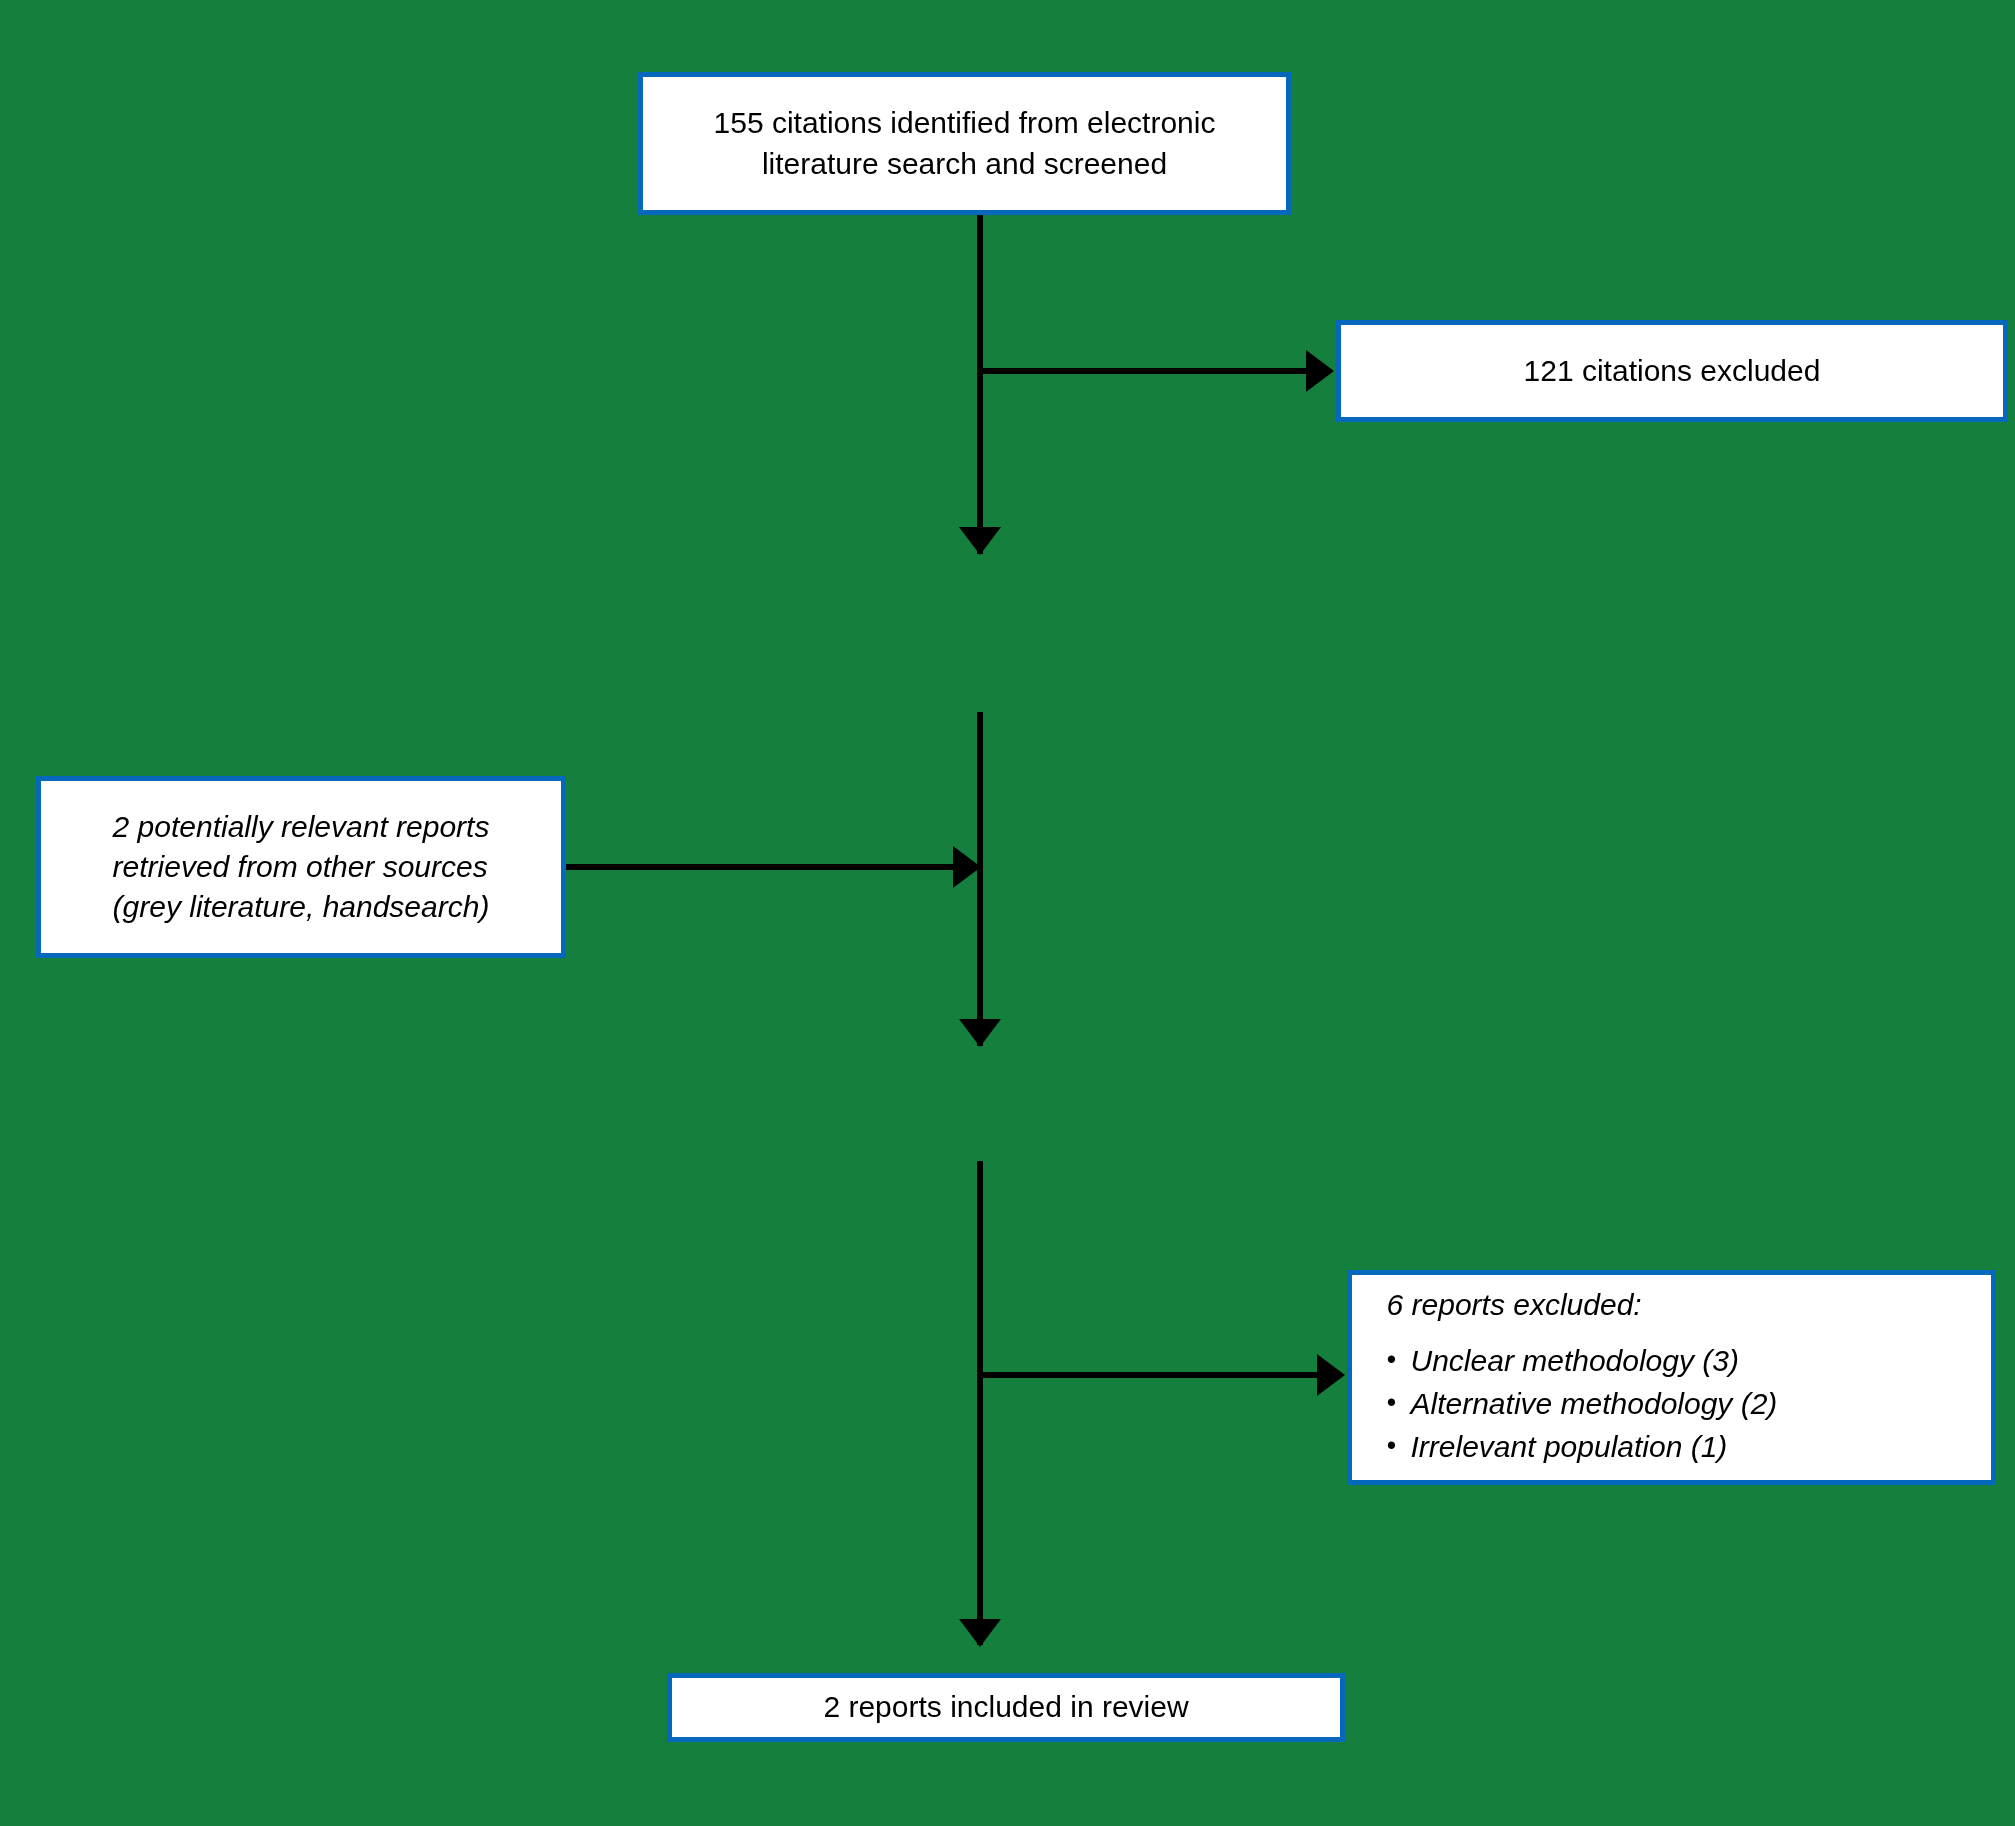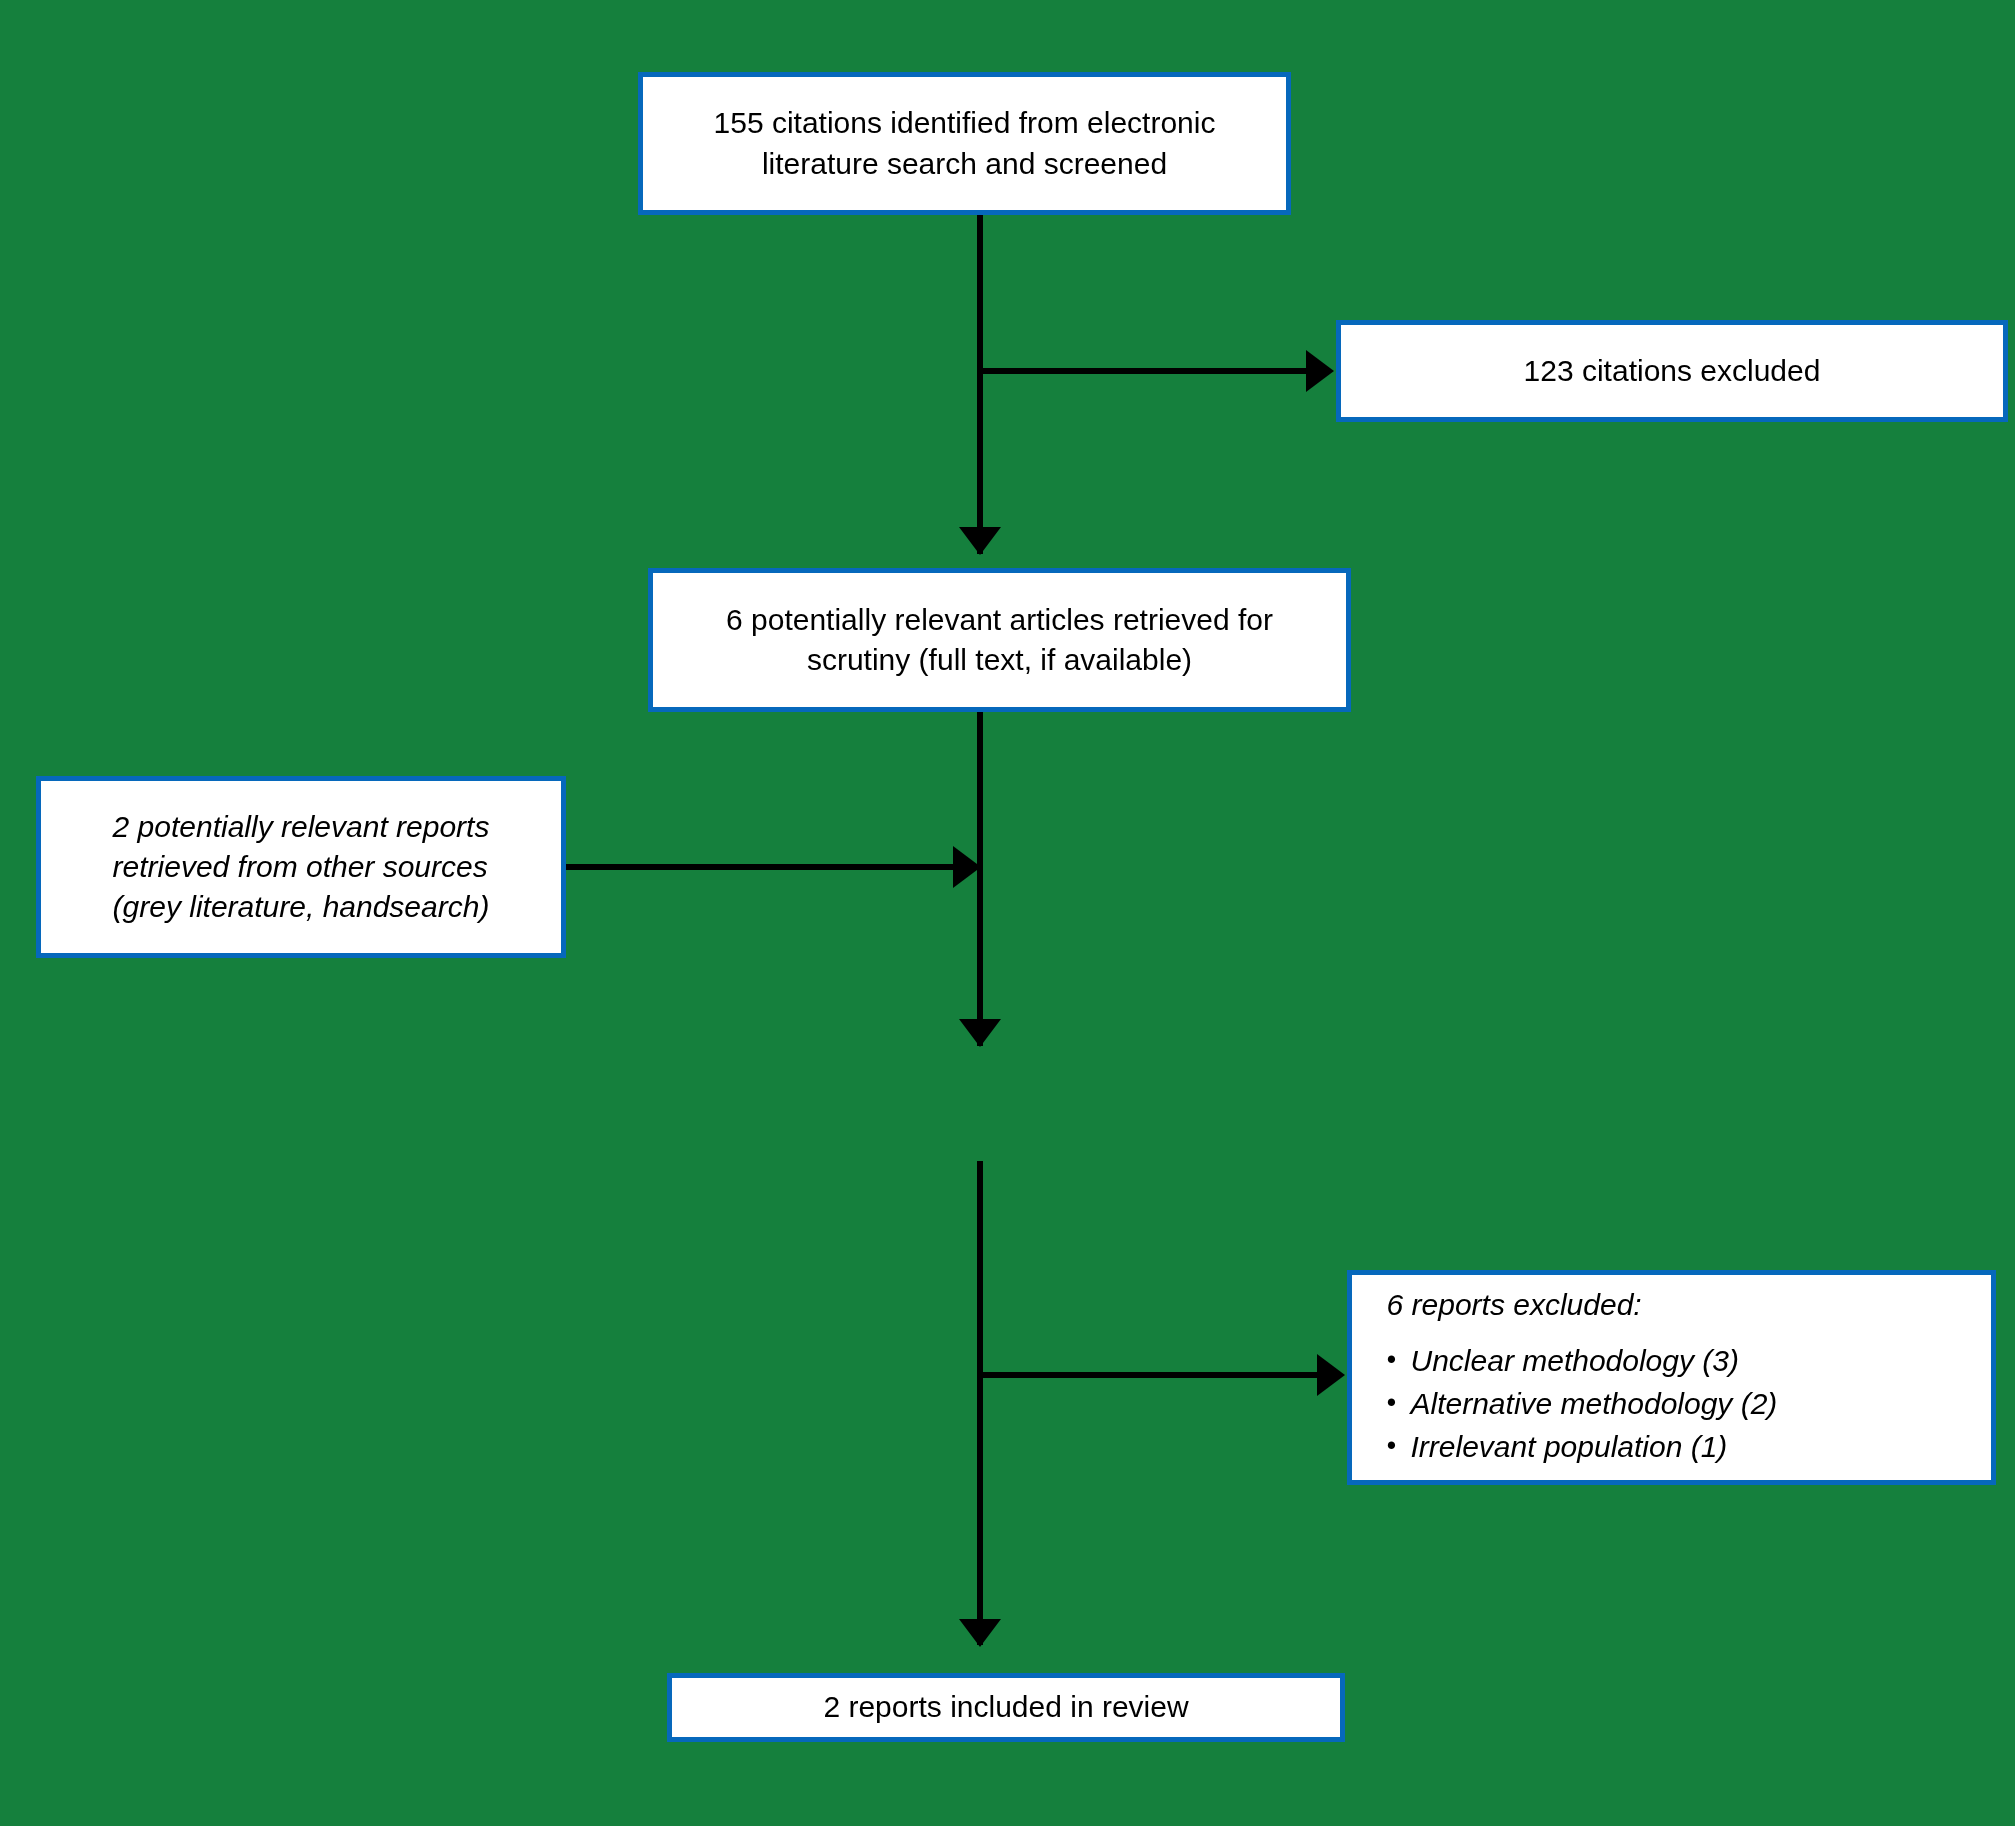--- a/index.html
+++ b/index.html
@@ -113,27 +113,23 @@
 literature search and screened</span>
   </div>
 
   <div class="v-line" style="left:977px; top:215px; height:339px;"></div>
   <div class="arrow-down" style="left:959px; top:527px;"></div>
 
   <div class="h-line" style="left:977px; top:368px; width:338px;"></div>
   <div class="arrow-right" style="left:1306px; top:350px;"></div>
 
   <div class="flow-box" style="left:1336px; top:320px; width:672px; height:102px;">
-    <span class="box-text">123 citations excluded</span>
+    <span class="box-text">121 citations excluded</span>
   </div>
 
-  <div class="flow-box" style="left:648px; top:568px; width:703px; height:144px;">
-    <span class="box-text">6 potentially relevant articles retrieved for
-scrutiny (full text, if available)</span>
-  </div>
 
   <div class="v-line" style="left:977px; top:712px; height:334px;"></div>
   <div class="arrow-down" style="left:959px; top:1019px;"></div>
 
   <div class="flow-box align-left" style="left:36px; top:776px; width:530px; height:182px;">
     <span class="box-text">2 potentially relevant reports
 retrieved from other sources
 (grey literature, handsearch)</span>
   </div>
 

